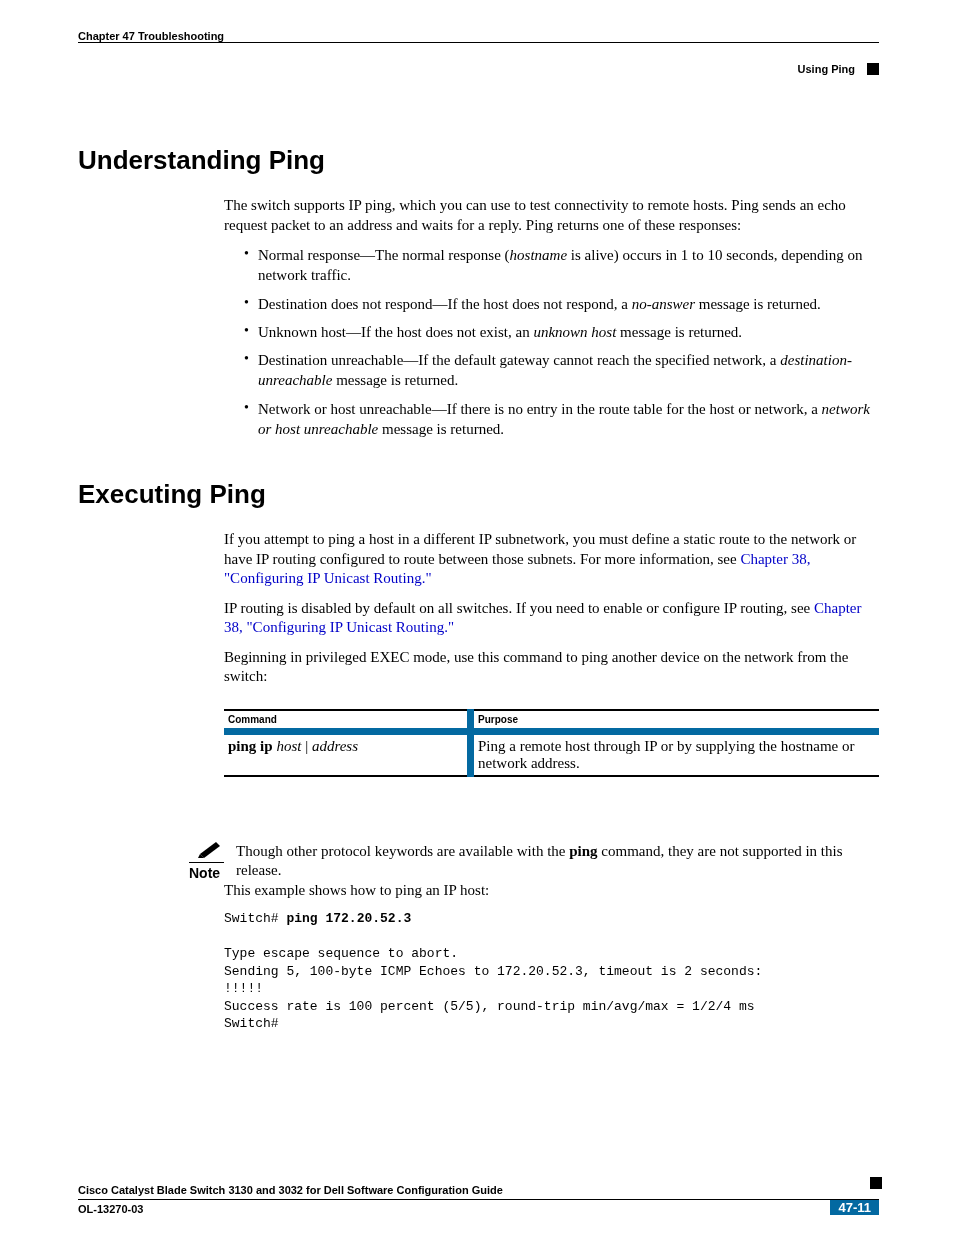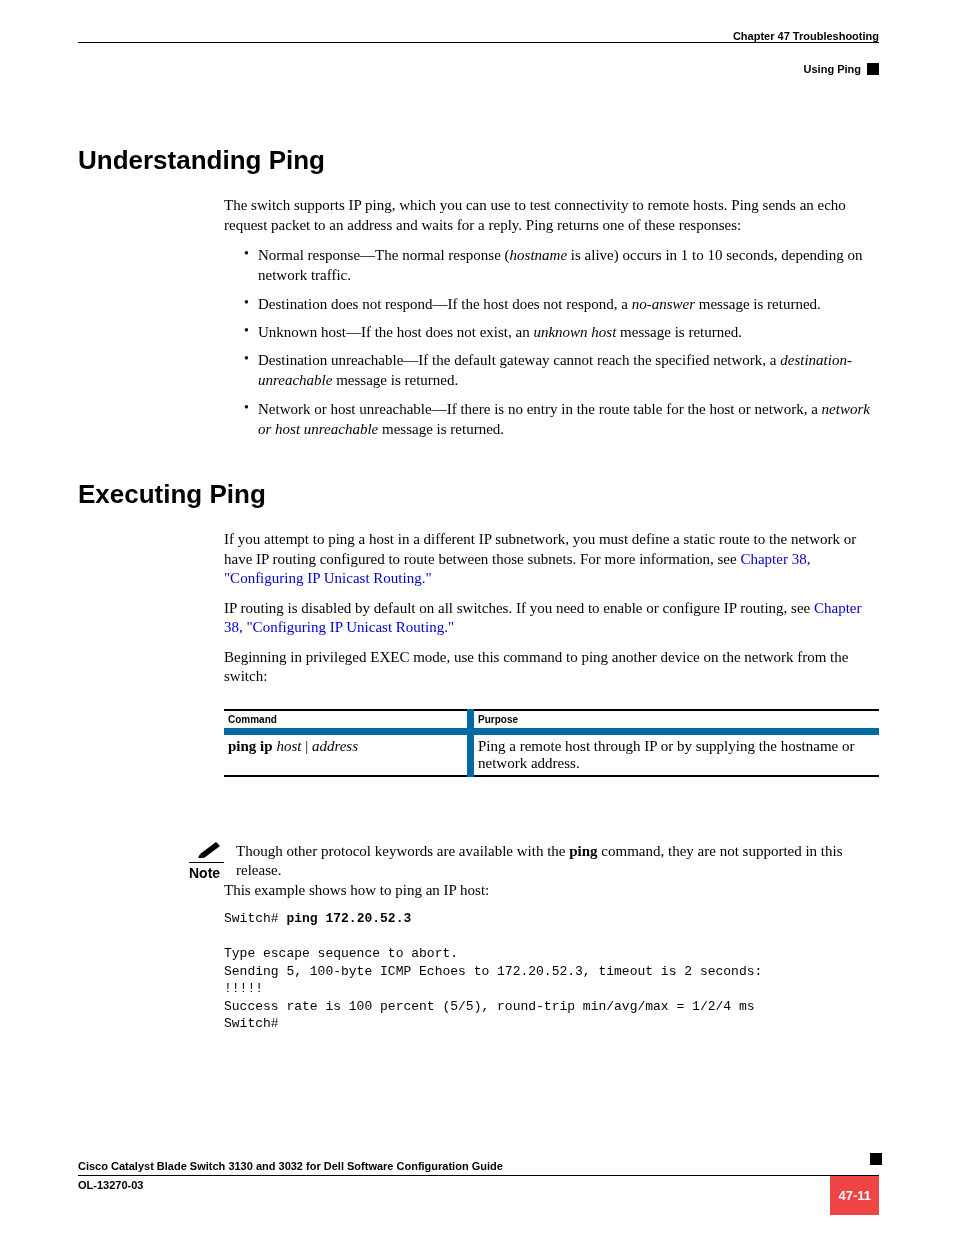--- a/index.html
+++ b/index.html
@@ -19,31 +19,31 @@
     box-sizing: border-box;
     height: 100%;
     position: relative;
   }
   .header-line {
     border-top: 1.5px solid #000;
     margin-bottom: 2px;
   }
   .header-row {
     display: flex;
-    justify-content: flex-end;
+    justify-content: flex-start;
     align-items: center;
     font-family: Arial, Helvetica, sans-serif;
     font-size: 11px;
     font-weight: bold;
   }
   .header-left { }
   .header-right {
     display: flex;
     align-items: center;
-    gap: 6px;
+    gap: 12px;
     margin-top: 18px;
   }
   .header-right .sq {
     width: 12px;
     height: 12px;
     background: #000;
   }
   .section-title {
     font-family: Arial, Helvetica, sans-serif;
     font-weight: bold;
@@ -171,25 +171,25 @@
     display: flex;
     justify-content: space-between;
     align-items: flex-start;
     margin-top: 3px;
   }
   .doc-id {
     font-weight: bold;
     font-size: 11px;
   }
   .page-badge {
-    background: #ef4444;
+    background: #0369a1;
     color: #fff;
     font-weight: bold;
     font-size: 13px;
-    padding: 12px 8px;
+    padding: 0 8px;
     margin-top: -3px;
   }
   .sq-left {
     width: 12px; height: 12px; background:#000;
     position: absolute;
     right: -3px;
     top: -7px;
   }
   .footer-wrap { position: relative; }
 </style>

